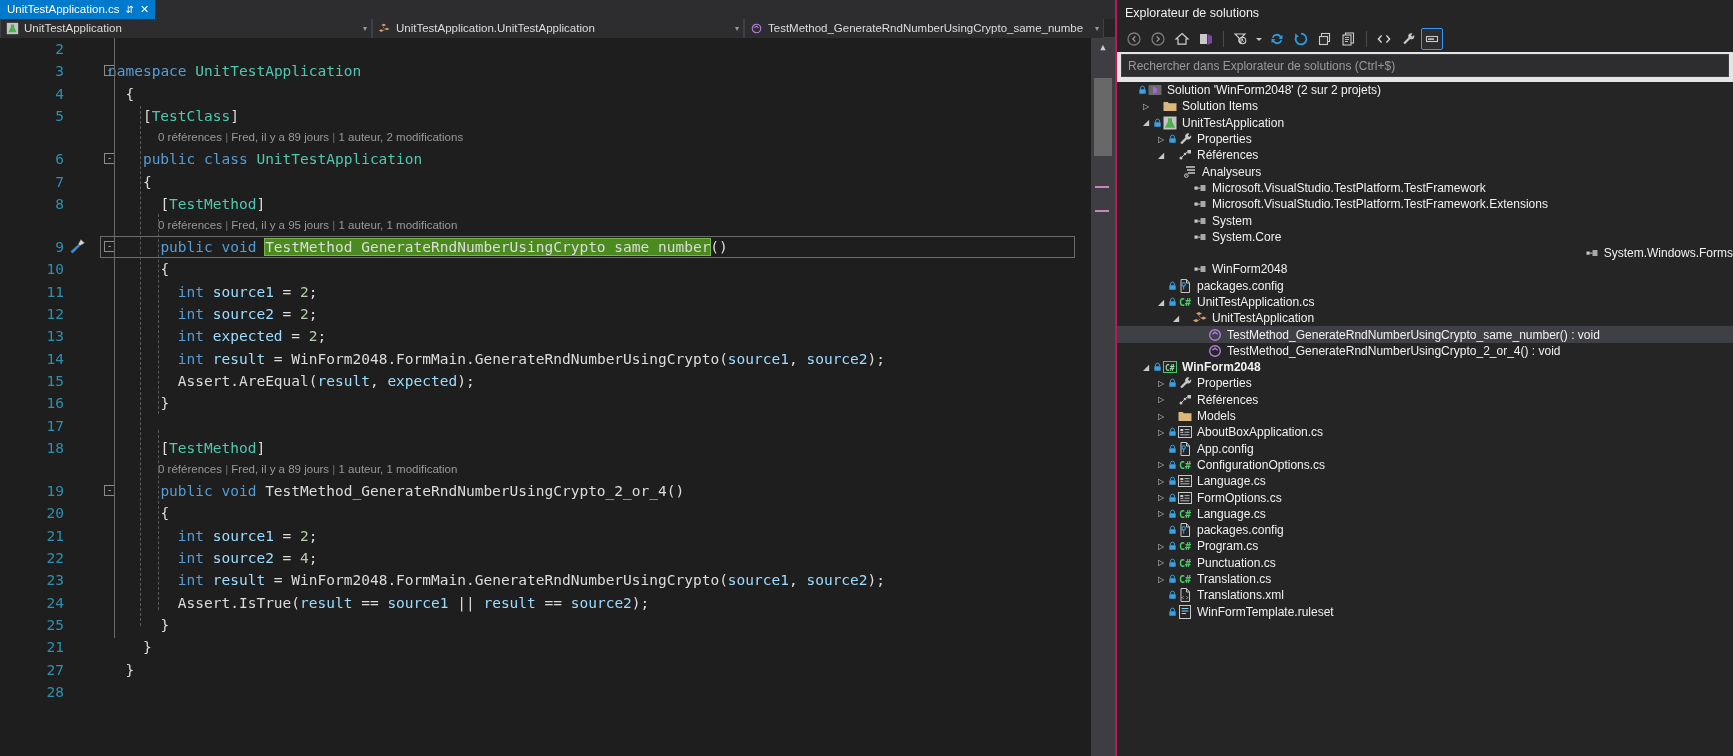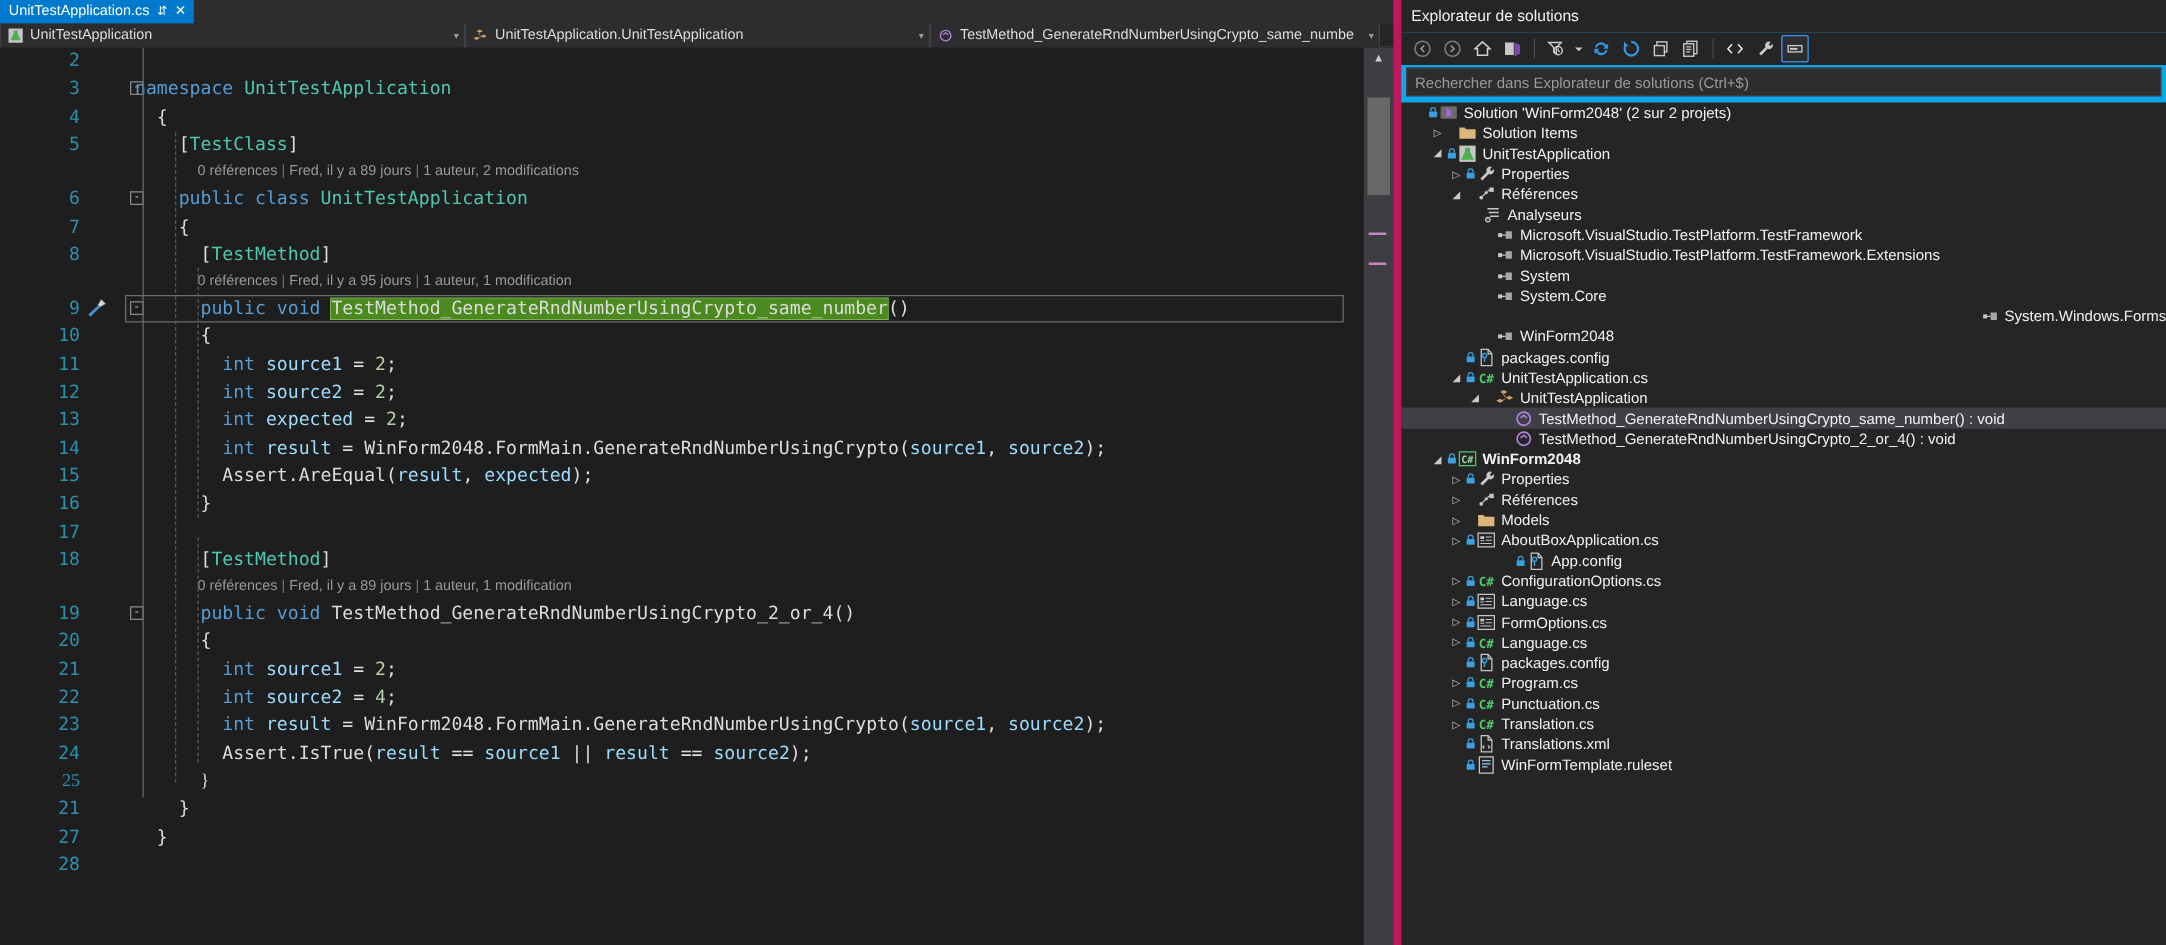--- a/index.html
+++ b/index.html
@@ -79,22 +79,22 @@
   .quickact { position:absolute; left:68px; width:18px; height:18px; cursor:pointer; }
 
   
   .vscroll { position:absolute; right:0; top:0; width:24px; bottom:0; background:#3e3e42; }
   .vscroll .arrow { width:24px; height:17px; display:flex; align-items:center; justify-content:center;
                     color:#cccccc; font-size:9px; background:#3e3e42; cursor:pointer; }
   .vscroll .thumb { position:absolute; left:3px; width:18px; background:#686868; cursor:pointer; }
   .vscroll .mark  { position:absolute; left:4px; width:14px; height:2px; background:#c586c0; }
 
   
-  .se { position:relative; width:618px; height:756px; background:#0ea5e9; flex:0 0 618px;
-        border-left:6px solid #be185d; }
+  .se { position:relative; width:618px; height:756px; background:#e5e5e5; flex:0 0 618px;
+        border-left:2px solid #be185d; }
   .se-title { height:26px; display:flex; align-items:center; padding-left:8px;
               color:#f1f1f1; font-size:12.5px; background:#252526; }
   .se-title .dots { flex:1; margin-left:10px; height:1px;
                     background-image:radial-gradient(#555 1px, transparent 1px);
                     background-size:4px 4px; background-position:0 0; opacity:.9; }
   .se-toolbar { height:26px; display:flex; align-items:center; gap:2px; padding-left:6px; background:#252526; }
   .tb-btn { width:22px; height:22px; display:flex; align-items:center; justify-content:center; cursor:pointer; border-radius:2px; }
   .tb-btn.sel { border:1px solid #3399ff; background:#2d2d30; }
   .tb-div { width:1px; height:16px; background:#4a4a4a; margin:0 4px; }
   .se-search { height:23px; margin:2px 4px 3px 4px; background:#2d2d30; border:1px solid #3f3f46;
@@ -188,21 +188,21 @@
           <div class="line" style="top: 398.8px; position: absolute; left: 0px; right: 0px;"><span class="lnum">18</span><span class="ltext" style="left: 160.38px;"><span class="pnct">[</span><span class="attr">TestMethod</span><span class="pnct">]</span></span></div>
           <div class="lens" style="top: 421.1px;">
             <span class="t"><span>0 références </span><span class="sep">|</span><span> Fred, il y a 89 jours </span><span class="sep">|</span><span> 1 auteur, 1 modification</span></span>
           </div>
           <div class="line" style="top: 442.1px; position: absolute; left: 0px; right: 0px;"><span class="lnum">19</span><span class="fold" style="top: 5px;">-</span><span class="ltext" style="left: 160.38px;"><span class="kw">public </span><span class="kw">void </span><span class="plain">TestMethod_GenerateRndNumberUsingCrypto_2_or_4</span><span class="pnct">()</span></span></div>
           <div class="line" style="top: 464.4px; position: absolute; left: 0px; right: 0px;"><span class="lnum">20</span><span class="ltext" style="left: 160.38px;"><span class="pnct">{</span></span></div>
           <div class="line" style="top: 486.7px; position: absolute; left: 0px; right: 0px;"><span class="lnum">21</span><span class="ltext" style="left: 177.84px;"><span class="kw">int </span><span class="var">source1</span><span class="pnct"> = </span><span class="num">2</span><span class="pnct">;</span></span></div>
           <div class="line" style="top: 509px; position: absolute; left: 0px; right: 0px;"><span class="lnum">22</span><span class="ltext" style="left: 177.84px;"><span class="kw">int </span><span class="var">source2</span><span class="pnct"> = </span><span class="num">4</span><span class="pnct">;</span></span></div>
           <div class="line" style="top: 531.3px; position: absolute; left: 0px; right: 0px;"><span class="lnum">23</span><span class="ltext" style="left: 177.84px;"><span class="kw">int </span><span class="var">result</span><span class="pnct"> = </span><span class="plain">WinForm2048</span><span class="pnct">.</span><span class="plain">FormMain</span><span class="pnct">.</span><span class="plain">GenerateRndNumberUsingCrypto</span><span class="pnct">(</span><span class="var">source1</span><span class="pnct">, </span><span class="var">source2</span><span class="pnct">);</span></span></div>
           <div class="line" style="top: 553.6px; position: absolute; left: 0px; right: 0px;"><span class="lnum">24</span><span class="ltext" style="left: 177.84px;"><span class="plain">Assert</span><span class="pnct">.</span><span class="plain">IsTrue</span><span class="pnct">(</span><span class="var">result</span><span class="pnct"> == </span><span class="var">source1</span><span class="pnct"> || </span><span class="var">result</span><span class="pnct"> == </span><span class="var">source2</span><span class="pnct">);</span></span></div>
-          <div class="line" style="top: 575.9px; position: absolute; left: 0px; right: 16px; font-family: Liberation Serif, serif;"><span class="lnum">25</span><span class="ltext" style="left: 160.38px;"><span class="pnct">}</span></span></div>
+          <div class="line" style="top: 575.9px; position: absolute; left: 0px; right: 16px;"><span class="lnum">25</span><span class="ltext" style="left: 160.38px;"><span class="pnct">}</span></span></div>
           <div class="line" style="top: 598.2px; position: absolute; left: 0px; right: 0px;"><span class="lnum">21</span><span class="ltext" style="left: 142.92px;"><span class="pnct">}</span></span></div>
           <div class="line" style="top: 620.5px; position: absolute; left: 0px; right: 0px;"><span class="lnum">27</span><span class="ltext" style="left: 125.46px;"><span class="pnct">}</span></span></div>
           <div class="line" style="top: 642.8px; position: absolute; left: 0px; right: 0px;"><span class="lnum">28</span><span class="ltext" style="left: 108px;"></span></div>
           <div class="vbar" style="left: 114px; top: 0px; height: 600px;"></div>
           <div class="vguide" style="left: 140px; top: 68px; height: 520px;"></div>
           <div class="vguide" style="left: 158px; top: 176px; height: 200px;"></div>
           <div class="vguide" style="left: 158px; top: 392px; height: 180px;"></div>
         </div>
 
       <div class="vscroll">
@@ -592,21 +592,21 @@
           </span>
           <span class="ico">
             <svg width="16" height="16" viewBox="0 0 16 16">
               <rect x="1.5" y="2.5" width="13" height="11" fill="none" stroke="#c8c8c8" stroke-width="1"></rect>
               <rect x="3.3" y="5" width="3" height="2.2" fill="#c8c8c8"></rect>
               <path d="M7.5 5.6h5M7.5 8.2h5M3.3 8.6h3M3.3 10.8h9" stroke="#c8c8c8" stroke-width=".9"></path>
             </svg>
           </span>
           <span class="lbl">AboutBoxApplication.cs</span>
         </div>
-        <div class="node" style="padding-left: 38px; margin-left: 40px;">
+        <div class="node" style="padding-left: 38px;">
           <span class="exp"></span>
           <span class="lock">
             <svg width="9" height="10" viewBox="0 0 9 10">
               <path d="M2.6 4.2V3a1.9 1.9 0 0 1 3.8 0v1.2" fill="none" stroke="#3b9fe0" stroke-width="1"></path>
               <rect x="1.3" y="4.2" width="6.4" height="4.6" rx=".6" fill="#3b9fe0"></rect>
             </svg>
           </span>
           <span class="ico">
             <svg width="16" height="16" viewBox="0 0 16 16">
               <path d="M4 1.5h5.5L12.5 5v9.5h-8.5z" fill="none" stroke="#c8c8c8" stroke-width="1"></path>

